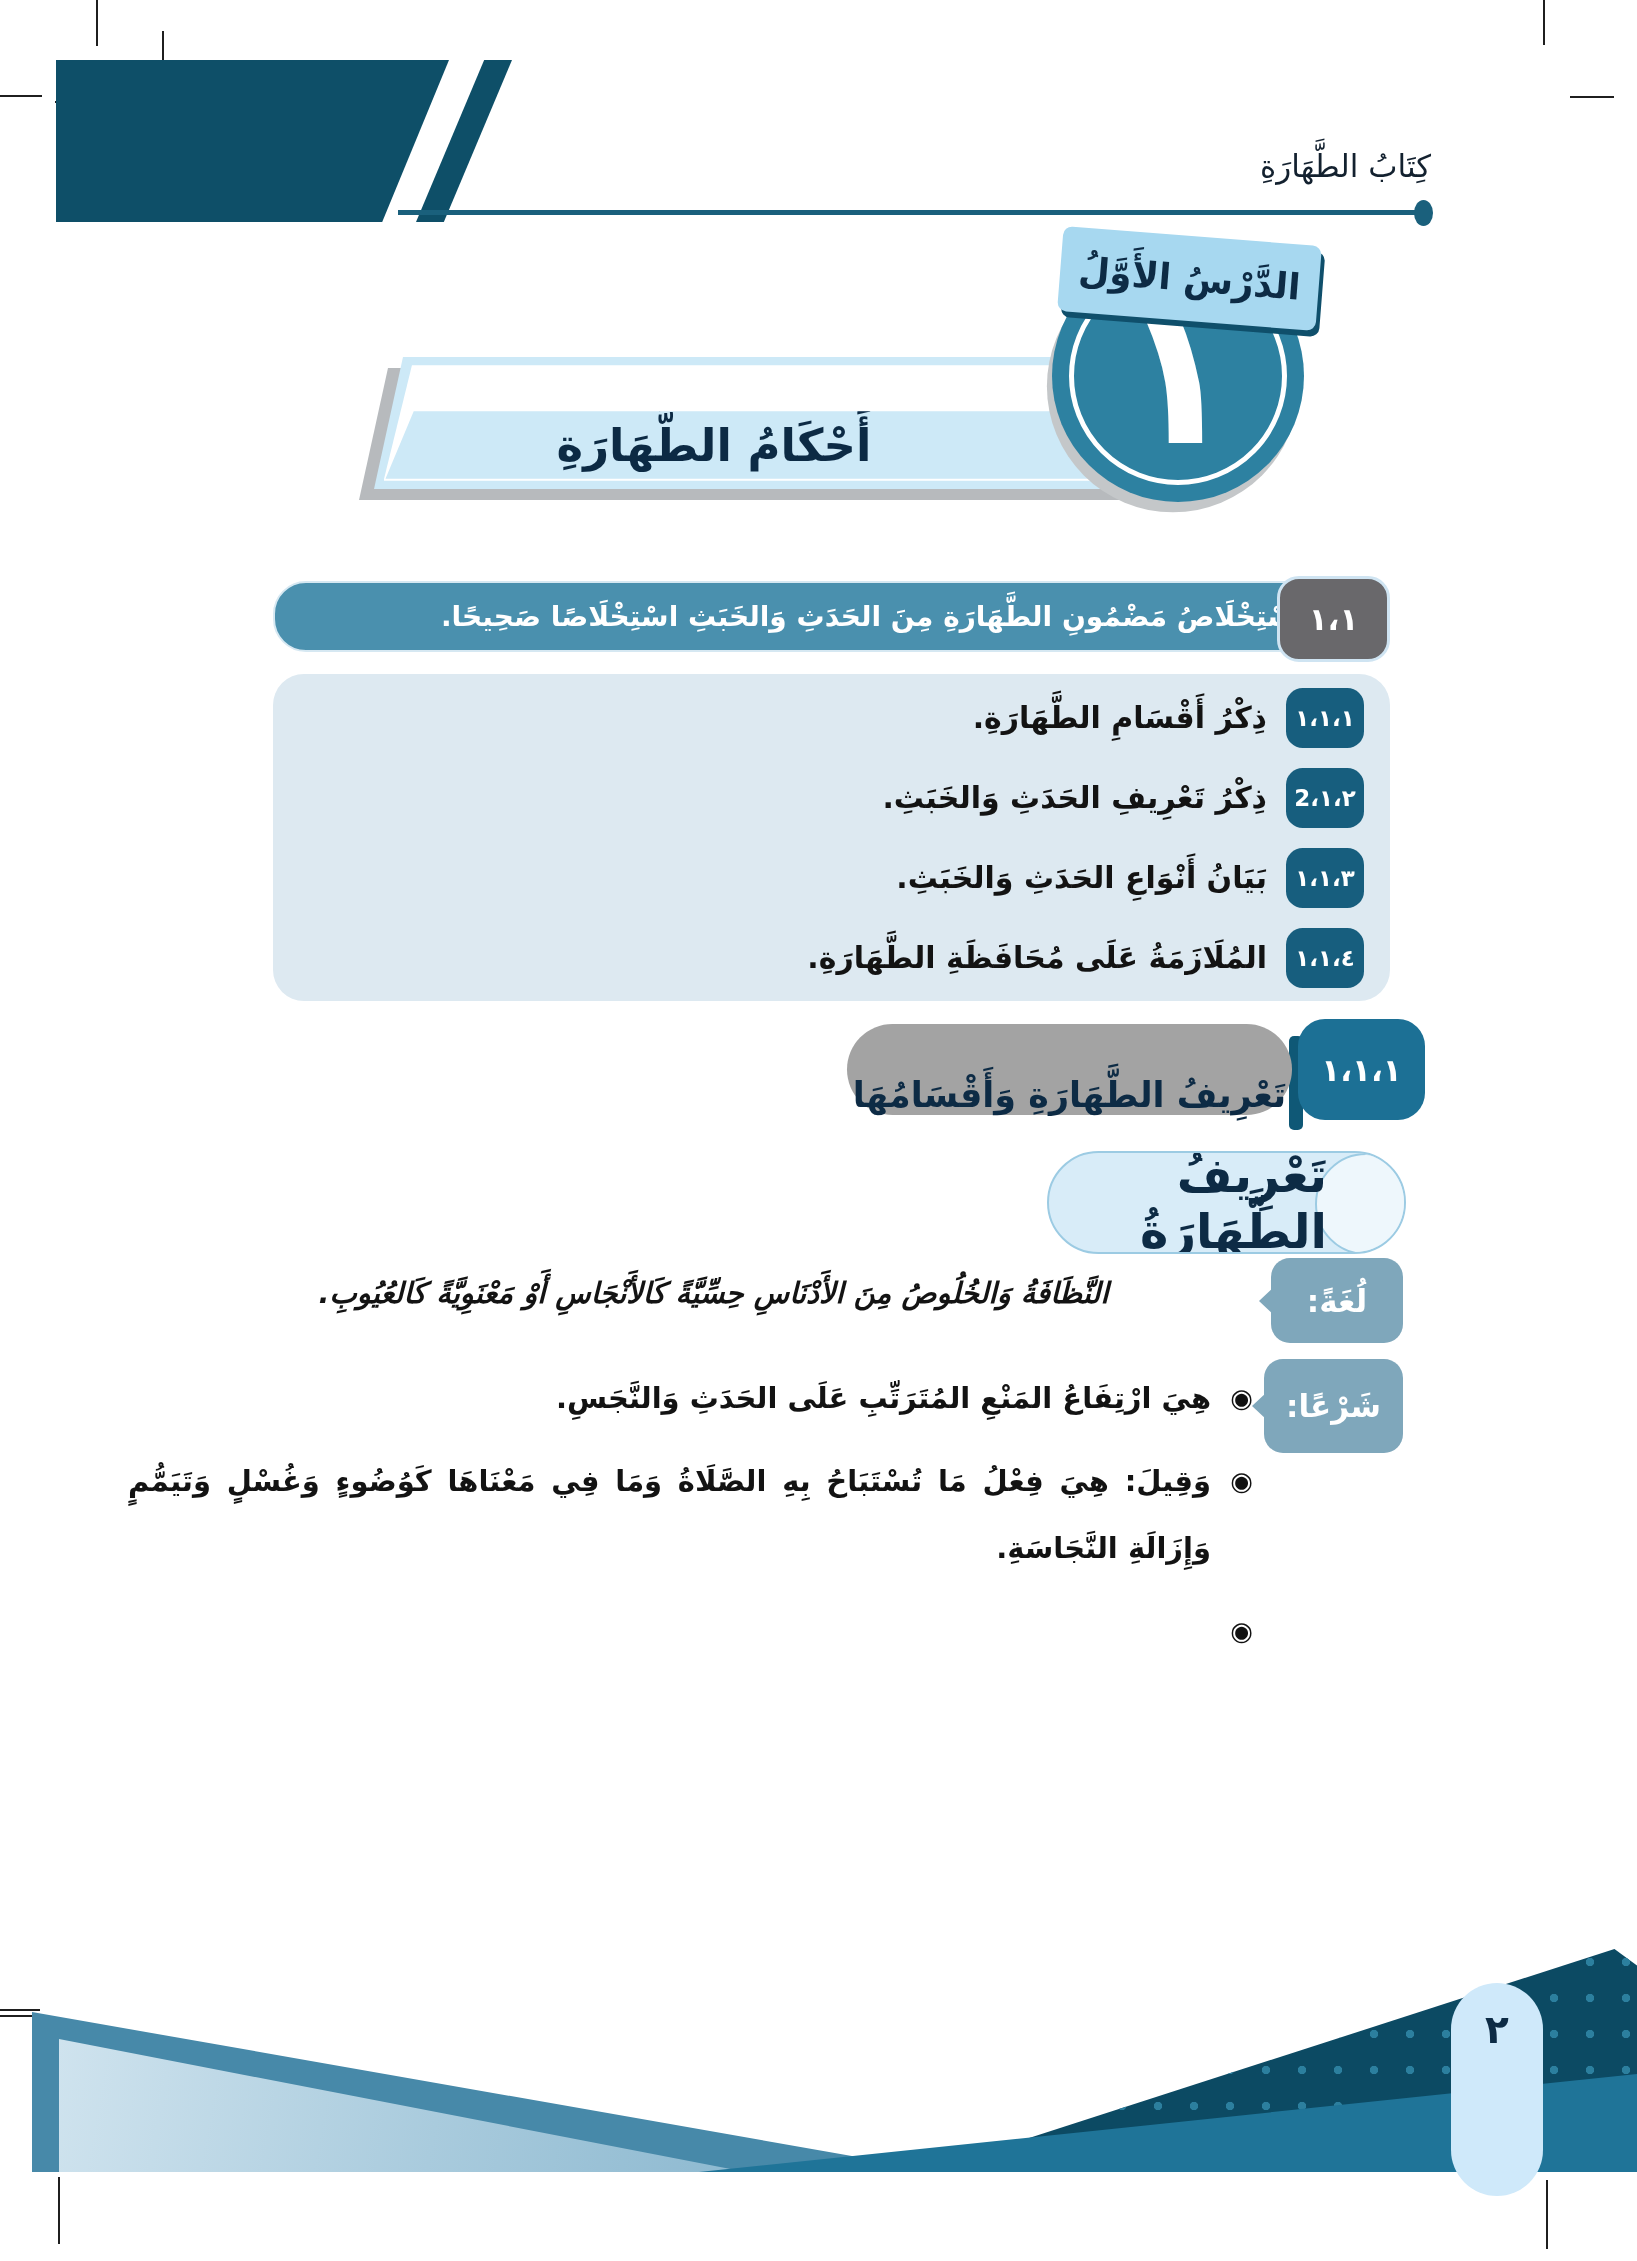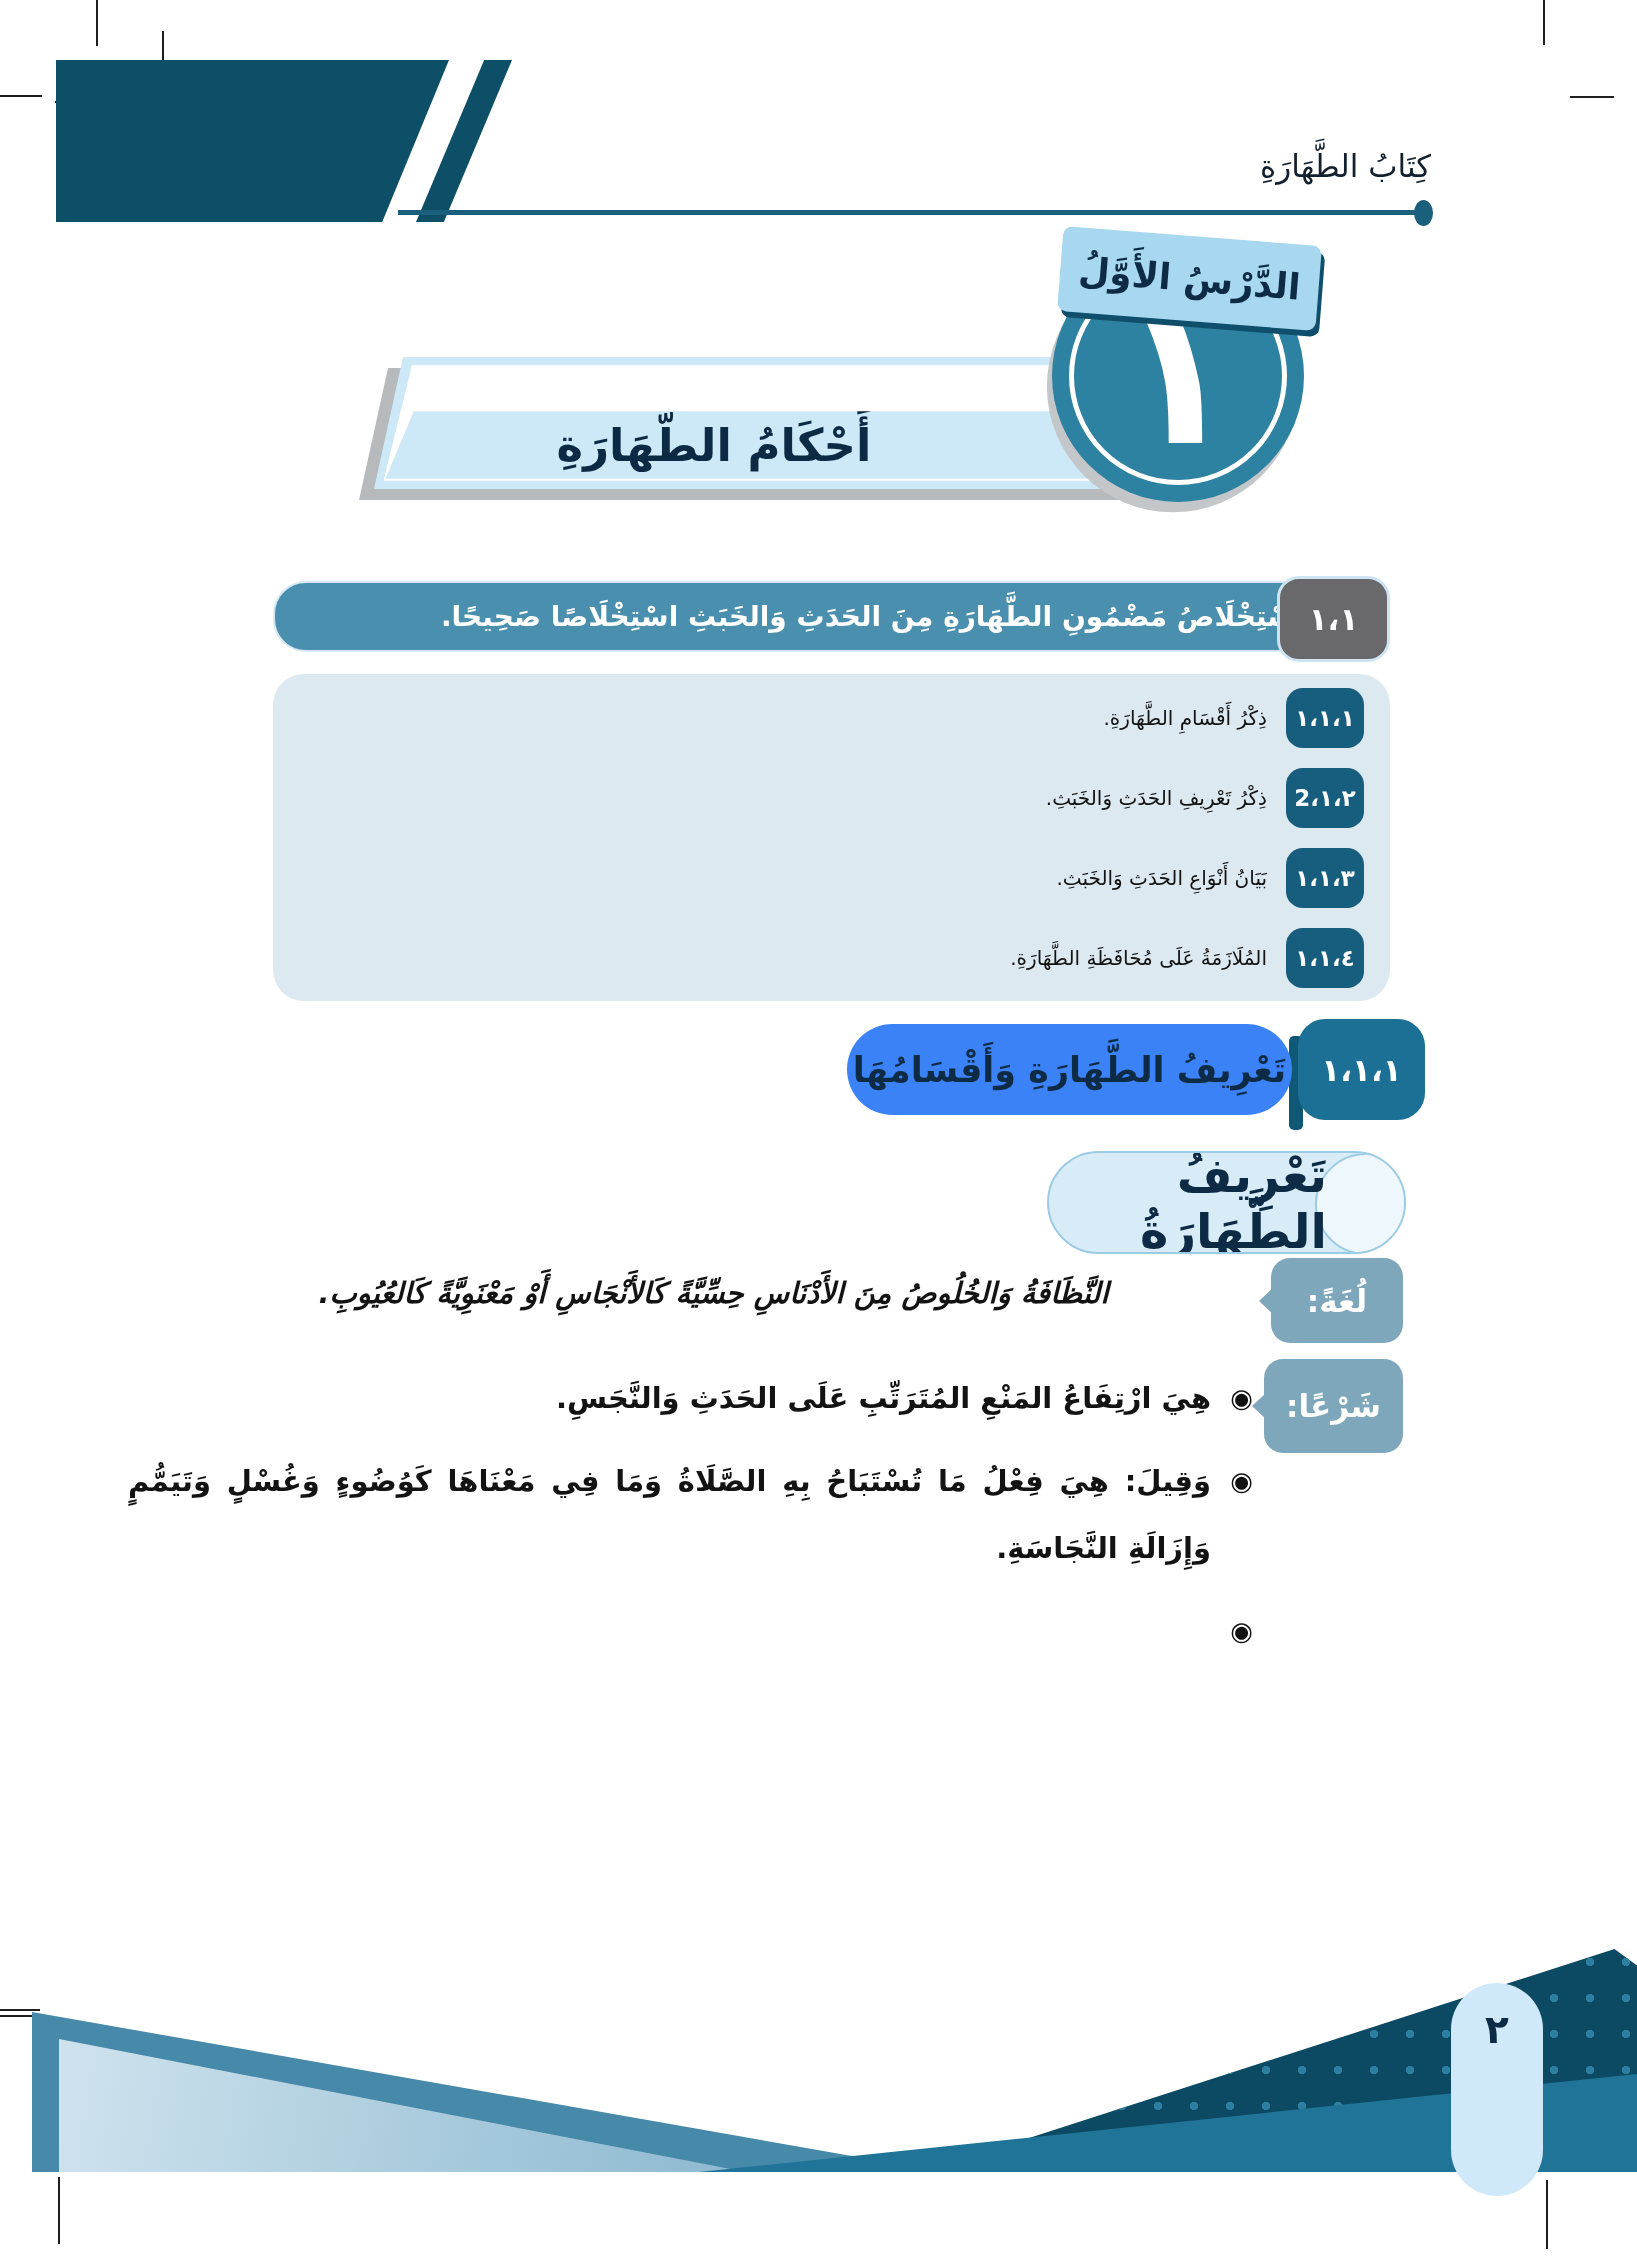--- a/index.html
+++ b/index.html
@@ -53,29 +53,29 @@
   .obj-badge{position:absolute;right:0;top:0;width:113px;height:86px;background:#69686b;
     border:3.9px solid #cfe4f2;border-radius:22px;display:flex;align-items:center;justify-content:center;
     color:#ffffff;font-size:31px;font-weight:bold;box-sizing:border-box;}
 
   
   .obj-box{left:273px;top:674px;width:1117px;height:327px;background:#dde9f1;border-radius:31px;
     padding-top:3.9px;box-sizing:border-box;}
   .obj-row{display:flex;direction:rtl;align-items:center;gap:19px;padding-right:26px;height:80px;}
   .sub-badge{width:78px;height:60px;background:#175e7e;border-radius:16.7px;flex:0 0 auto;
     display:flex;align-items:center;justify-content:center;color:#ffffff;font-size:23px;font-weight:bold;}
-  .sub-text{font-size:20px;font-weight:normal;color:#131313;}
+  .sub-text{font-size:30px;font-weight:bold;color:#131313;}
 
   
   .section-wrap{left:847px;top:1019px;width:578px;height:112px;}
   .section-fold{position:absolute;right:122px;top:16.7px;width:14px;height:94px;background:#0f5876;border-radius:5.1px;}
   .section-badge{position:absolute;right:0;top:0;width:127px;height:101px;background:#1c7095;border-radius:27px;
     display:flex;align-items:center;justify-content:center;color:#ffffff;font-size:31px;font-weight:bold;}
-  .section-pill{position:absolute;right:133px;left:0;top:5.1px;height:91px;background:#3b82f6;border-radius:46px;
-    display:flex;align-items:center;justify-content:center;}
+  .section-pill{position:absolute;right:133px;left:0;top:5.1px;height:91px;background:#a3a3a3;border-radius:46px;
+    display:flex;align-items:flex-end;justify-content:center;}
   .section-title{font-size:35px;font-weight:bold;color:#0d2b45;}
 
   
   .def-pill{left:1047px;top:1151px;width:359px;height:103px;background:#d8ecf8;border:2.6px solid #9ccbe3;
     border-radius:53px;overflow:hidden;display:flex;align-items:center;justify-content:center;
     padding-right:77px;box-sizing:border-box;}
   .def-circle{position:absolute;right:-13px;top:0px;width:98px;height:98px;border-radius:50%;
     background:#eef7fc;border:2.6px solid #9ccbe3;}
   .def-heading{font-size:48px;font-weight:bold;color:#0d2b45;position:relative;}
 

